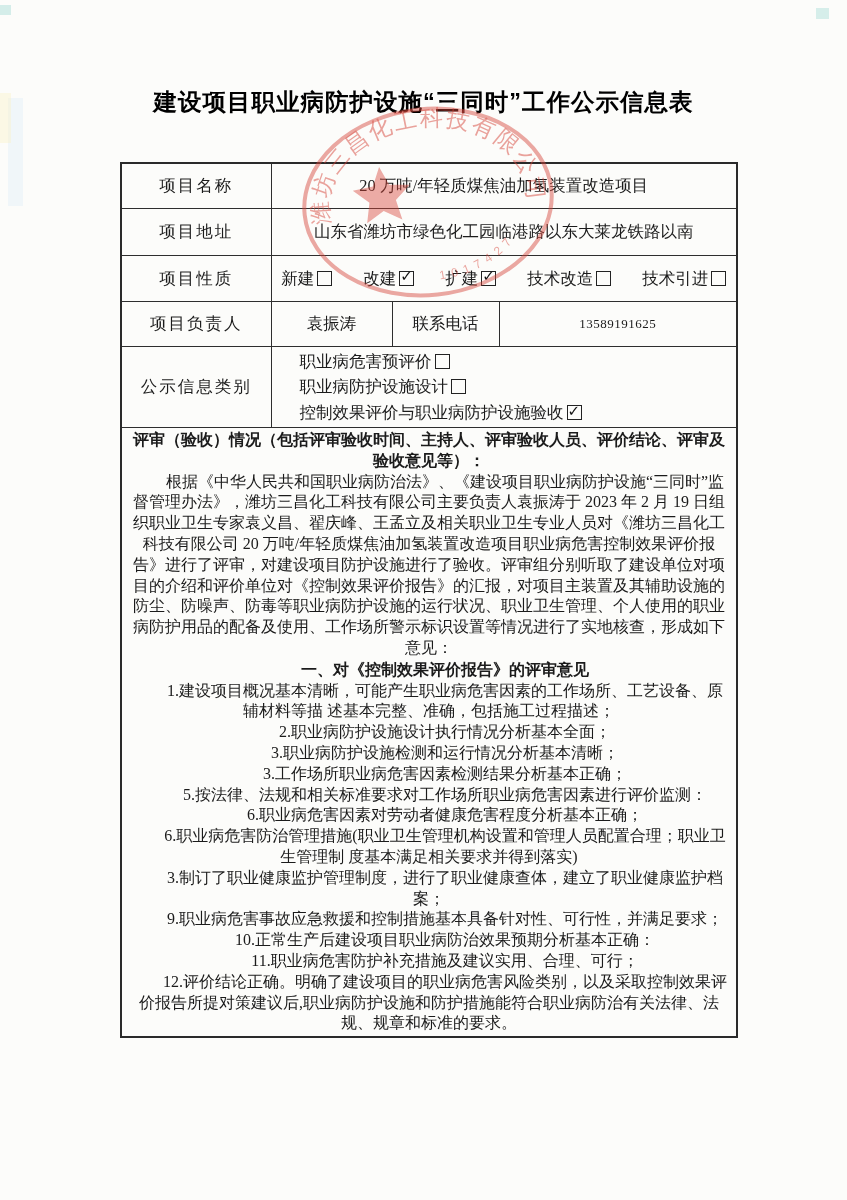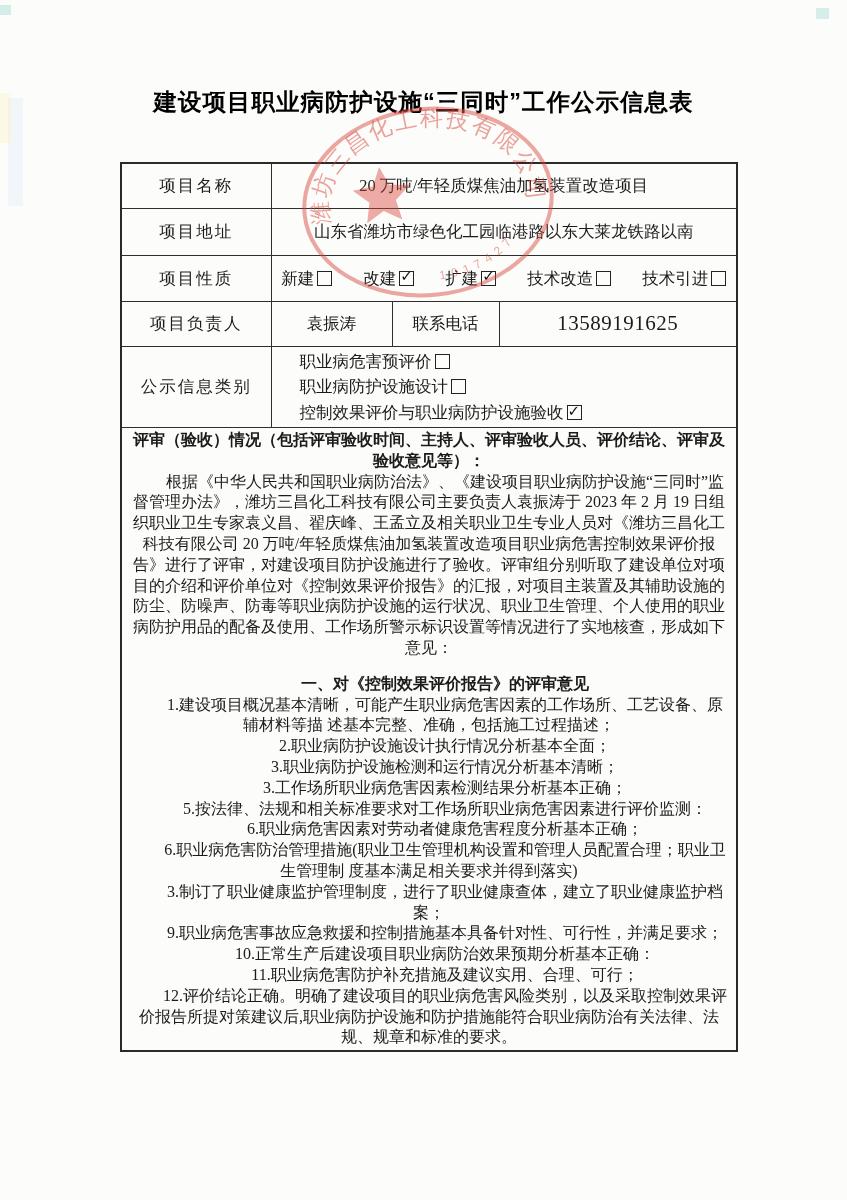--- a/index.html
+++ b/index.html
@@ -28,21 +28,21 @@
     font-size:16.5px;color:#1b1b1b;
   }
   table.info td{
     border:1.2px solid #2e2e2e;
     text-align:center;vertical-align:middle;
     padding:2px 6px;line-height:1.3;
   }
   table.info{border:2px solid #2a2a2a;}
   td.lbl{letter-spacing:2px;}
   td.left{text-align:left;padding-left:12px;}
-  .phone{font-size:21px;letter-spacing:.5px;}
+  .phone{font-size:13px;letter-spacing:.5px;}
 
   
   .cb{
     display:inline-block;width:13px;height:13px;border:1.5px solid #222;
     vertical-align:-2px;margin-left:3px;position:relative;background:transparent;
   }
   .cb.checked::after{
     content:"\2713";position:absolute;left:0px;top:-5px;
     font-size:15px;font-weight:700;color:#111;
     font-family:"DejaVu Sans",sans-serif;
@@ -53,21 +53,21 @@
   .pre-line{white-space:pre-line;}
 
   
   td.review{
     text-align:justify;vertical-align:top;
     padding:7px 12px 12px 12px;
     font-size:16px;line-height:1.27;border-radius:27px;
   }
   .review-heading{font-weight:700;}
   .review-para{text-indent:2em;text-align:center;}
-  .review-section{font-weight:700;text-indent:2em;margin-top:15px;}
+  .review-section{font-weight:700;text-indent:2em;margin-top:1px;}
   .review-item{text-indent:2em;}
 
   
   .stamp{
     position:absolute;left:288px;top:100px;width:280px;height:210px;
     pointer-events:none;z-index:5;opacity:.85;
   }
 </style>
 </head>
 <body>

